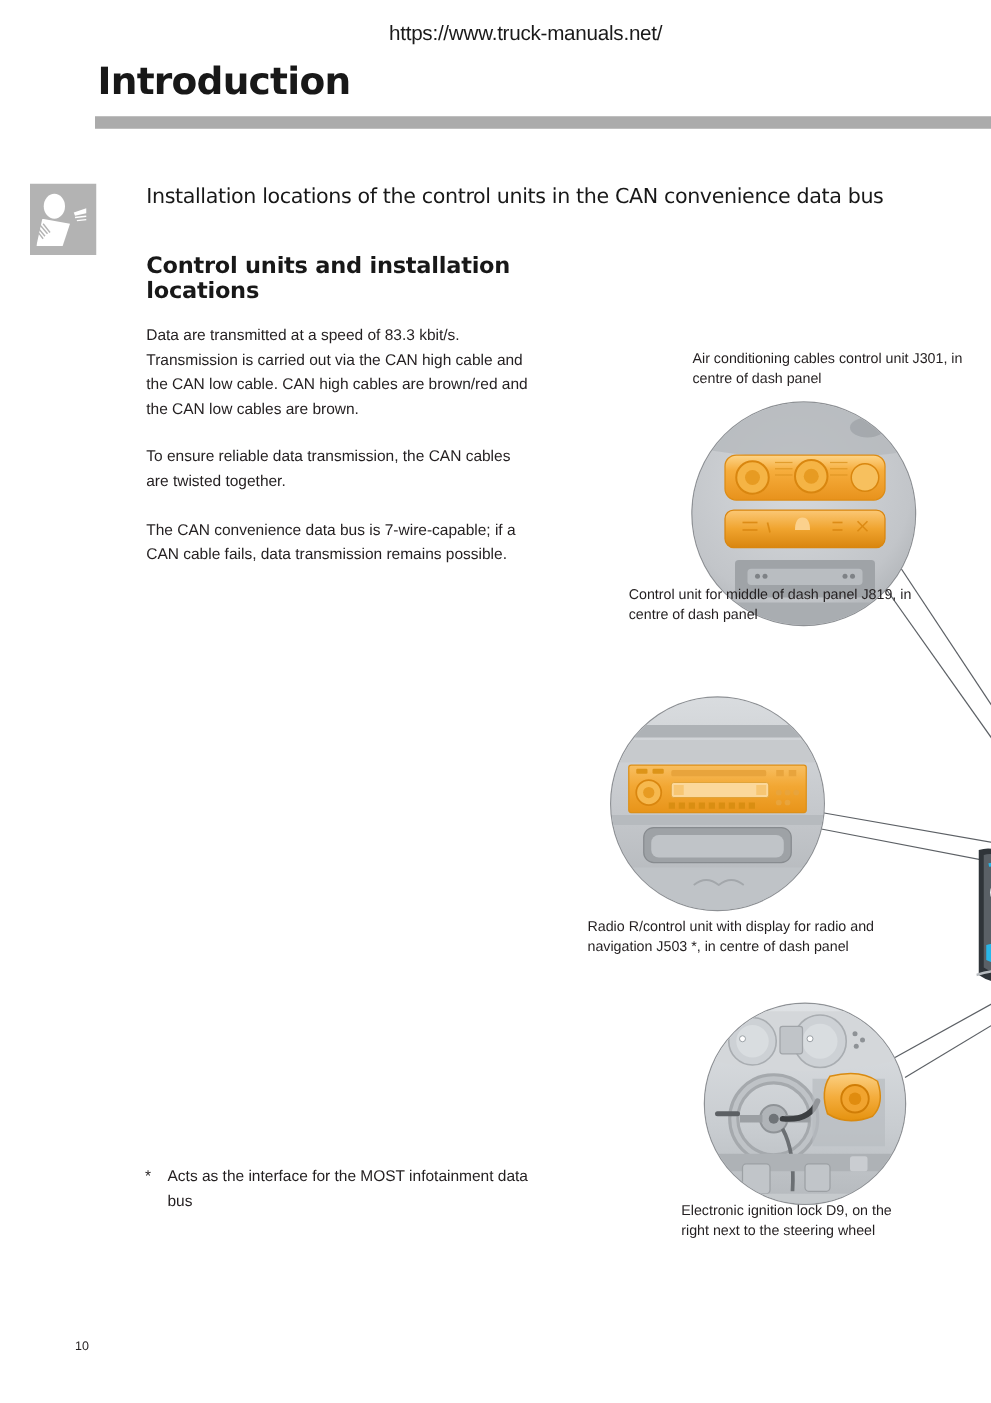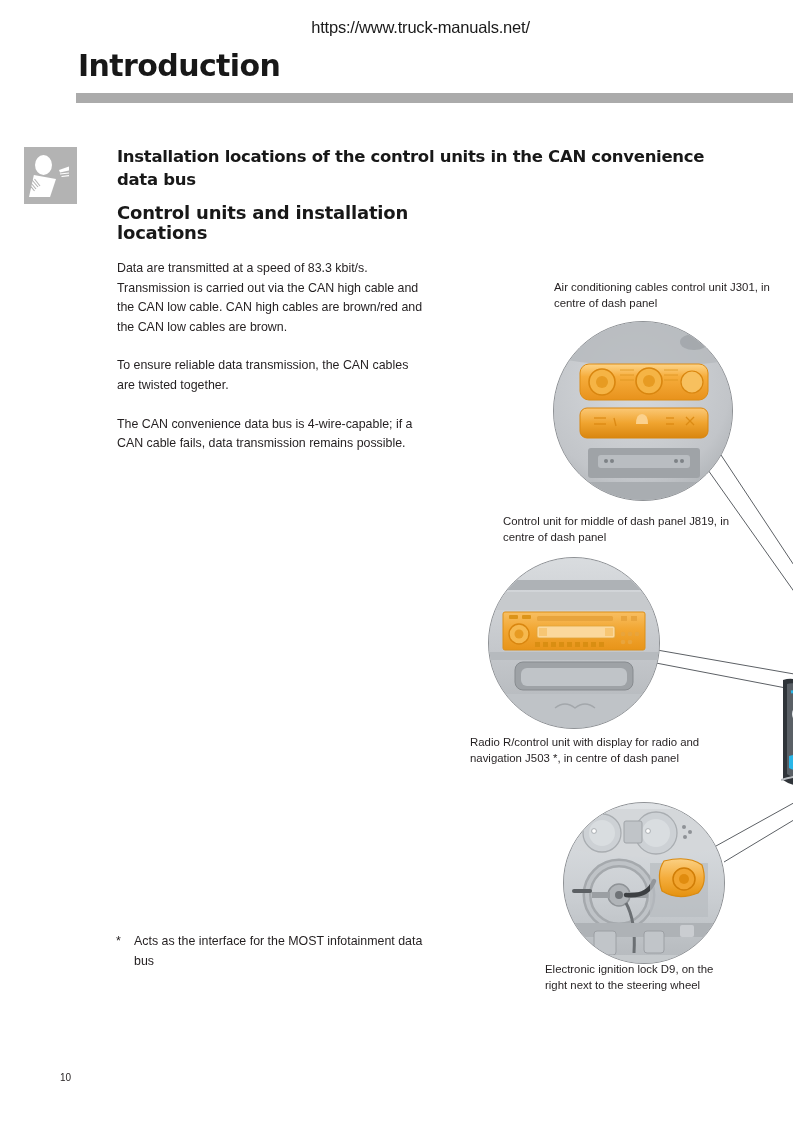--- a/index.html
+++ b/index.html
@@ -93,21 +93,21 @@
     height: 13px;
   }
 
   
   .h-section {
     position: absolute;
     left: 93px;
     top: 145px;
     width: 620px;
     font-family: "DejaVu Sans", sans-serif;
-    font-weight: bold;
+    font-weight: normal;
     font-size: 16.5px;
     line-height: 23px;
     letter-spacing: -0.3px;
     color: #181818;
   }
   .h-sub {
     position: absolute;
     left: 93px;
     top: 203px;
     width: 300px;
@@ -156,21 +156,21 @@
 
   
   .cap {
     position: absolute;
     font-family: "Liberation Sans", sans-serif;
     font-size: 11.4px;
     line-height: 15.5px;
     color: #231f20;
   }
   #cap-ac   { left: 530px; top: 280px; width: 250px; }
-  #cap-mid  { left: 479px; top: 514px; width: 260px; }
+  #cap-mid  { left: 479px; top: 469px; width: 260px; }
   #cap-radio{ left: 446px; top: 735px; width: 280px; }
   #cap-ign  { left: 521px; top: 962px; width: 190px; }
 
   .photo {
     position: absolute;
     border-radius: 50%;
     overflow: hidden;
     border: 1px solid #8e9195;
     box-sizing: border-box;
     background: #c9ccd0;
@@ -226,21 +226,21 @@
     </svg>
   </div>
 
   <div class="h-section">Installation locations of the control units in the CAN convenience data bus</div>
 
   <div class="h-sub">Control units and installation locations</div>
 
   <div class="body-col">
     <p>Data are transmitted at a speed of 83.3 kbit/s. Transmission is carried out via the CAN high cable and the CAN low cable. CAN high cables are brown/red and the CAN low cables are brown.</p>
     <p>To ensure reliable data transmission, the CAN cables are twisted together.</p>
-    <p>The CAN convenience data bus is 4-wire-capable; if a CAN cable fails, data transmission remains possible.</p>
+    <p>The CAN convenience data bus is 7-wire-capable; if a CAN cable fails, data transmission remains possible.</p>
   </div>
 
   <div class="footnote">
     <span class="star">*</span>
     <span>Acts as the interface for the MOST infotainment data bus</span>
   </div>
 
   <div class="page-number">10</div>
 
   <svg class="connector" style="left:0;top:0;width:793px;height:1122px;" viewBox="0 0 793 1122">

